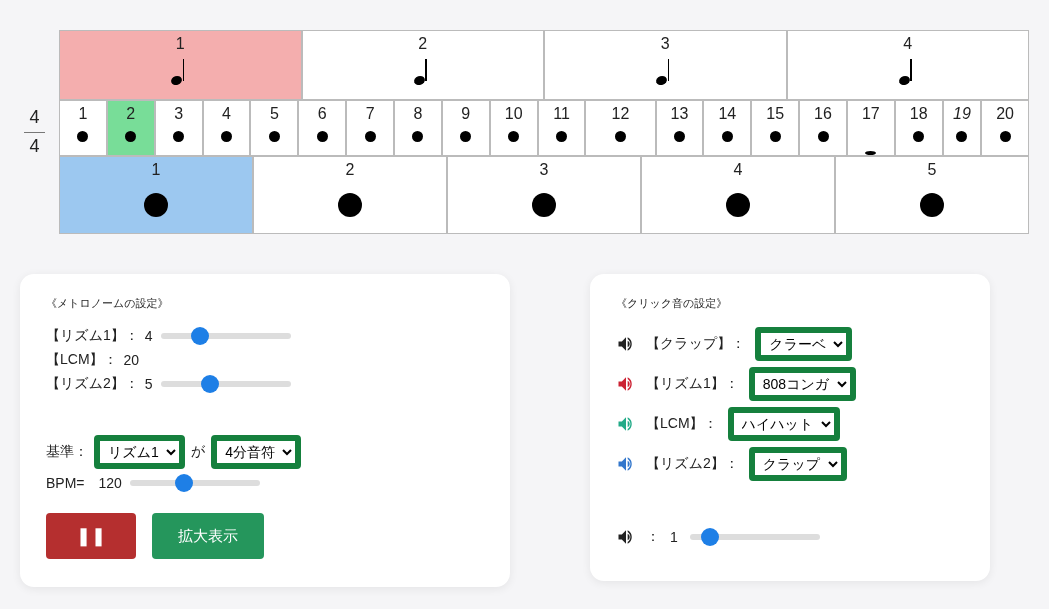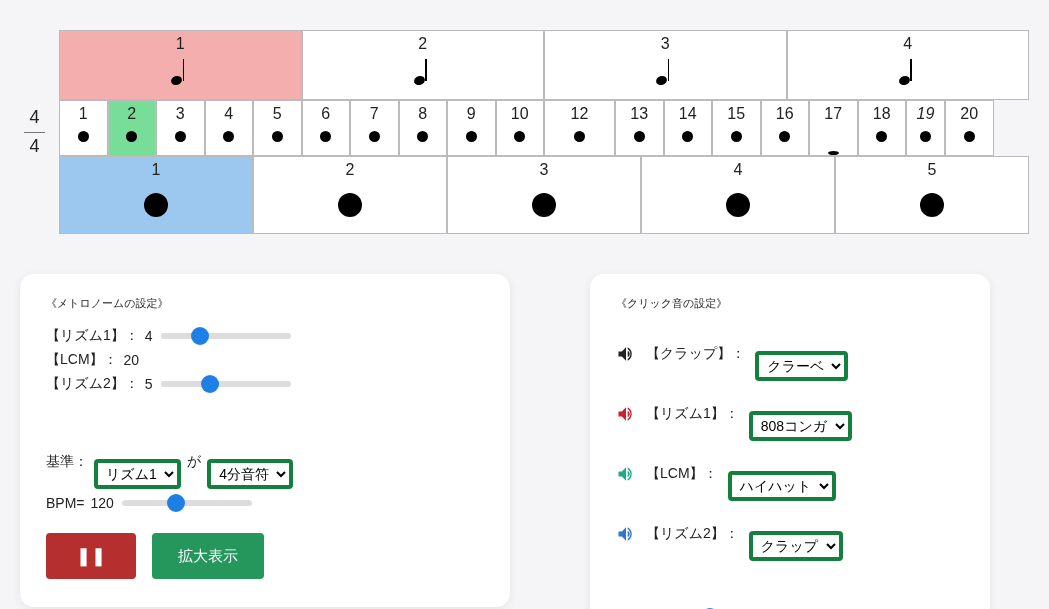--- a/index.html
+++ b/index.html
@@ -108,39 +108,39 @@
     background:#1e7fe6; cursor:pointer;
   }
   .slider::-moz-range-thumb{
     width:18px; height:18px; border-radius:50%; border:none;
     background:#1e7fe6; cursor:pointer;
   }
   .slider.long { width: 130px; }
 
   select {
     font-size:14px; padding:2px 4px;
-    border:4px solid #15803d; border-radius:4px; background:#fff;margin-top:24px;
+    border:6px solid #15803d; border-radius:4px; background:#fff;
   }
 
   .btn {
     border:none; color:#fff; font-size:15px;
     padding: 12px 26px; border-radius:4px; cursor:pointer;
   }
   .btn-pause { background:#b52f2f; width:90px; font-size:18px;}
   .btn-green { background:#25965c; }
   .btn-row { margin-top:22px; display:flex; gap:16px;}
 
   .snd-row { display:flex; align-items:center; gap:10px; margin:6px 0;}
   .speaker {
     width:20px; height:20px; display:inline-flex; align-items:center; justify-content:center;
     flex-shrink:0;
   }
   .speaker svg { width:20px; height:20px; }
 
-  .label-pair { display:flex; align-items:center; gap:6px; }
+  .label-pair { display:flex; align-items:center; gap:14px; }
 </style>
 </head>
 <body>
 
 <div class="rhythm-wrap">
   <div class="time-sig">
     <div>4</div>
     <div class="bar"></div>
     <div>4</div>
   </div>
@@ -196,20 +196,24 @@
         <div class="cell" style="width: 48.5px;">
           <div>8</div>
           <div class="dot-s"></div>
         </div>
         <div class="cell" style="width: 48.5px;">
           <div>9</div>
           <div class="dot-s"></div>
         </div>
         <div class="cell" style="width: 48.5px;">
           <div>10</div>
+          <div class="dot-s"></div>
+        </div>
+        <div class="cell" style="width: 48.5px;">
+          <div>11</div>
           <div class="dot-s"></div>
         </div>
         <div class="cell" style="width: 71px;">
           <div>12</div>
           <div class="dot-s"></div>
         </div>
         <div class="cell" style="width: 48.5px; text-align: center;">
           <div>13</div>
           <div class="dot-s"></div>
         </div>

